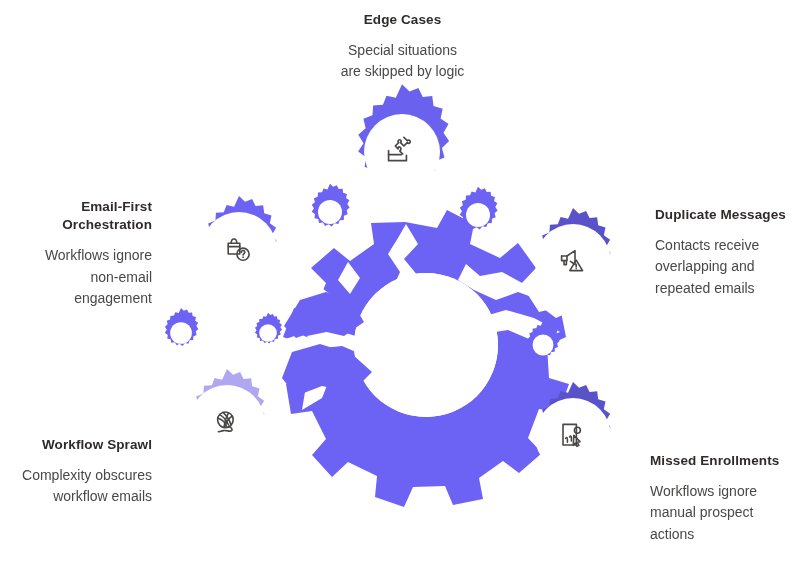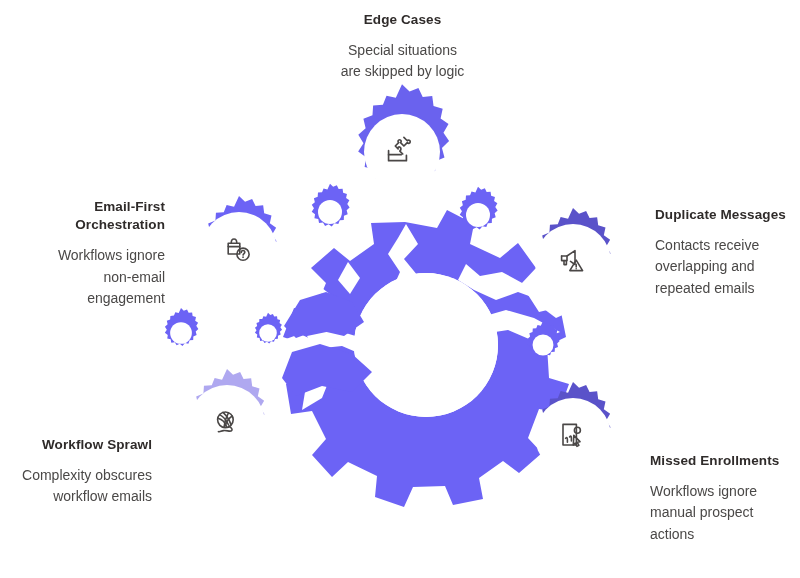--- a/index.html
+++ b/index.html
@@ -41,21 +41,21 @@
     margin: 0;
     white-space: pre-line;
   }
 
   .align-right  { text-align: right; }
   .align-left   { text-align: left;  }
   .align-center { text-align: center; }
 
   
   .pos-edge-cases        { left: 310px; top: 11px;  width: 185px; }
-  .pos-email-first       { left: 0px;   top: 198px; width: 152px; padding-left: 13px; }
+  .pos-email-first       { left: 0px;   top: 198px; width: 152px; }
   .pos-duplicate         { left: 655px; top: 206px; width: 175px; }
   .pos-workflow-sprawl   { left: 0px;   top: 436px; width: 152px; }
   .pos-missed-enroll     { left: 650px; top: 452px; width: 175px; }
 
   
   #art {
     position: absolute;
     left: 0; top: 0;
     width: 800px;
     height: 578px;

